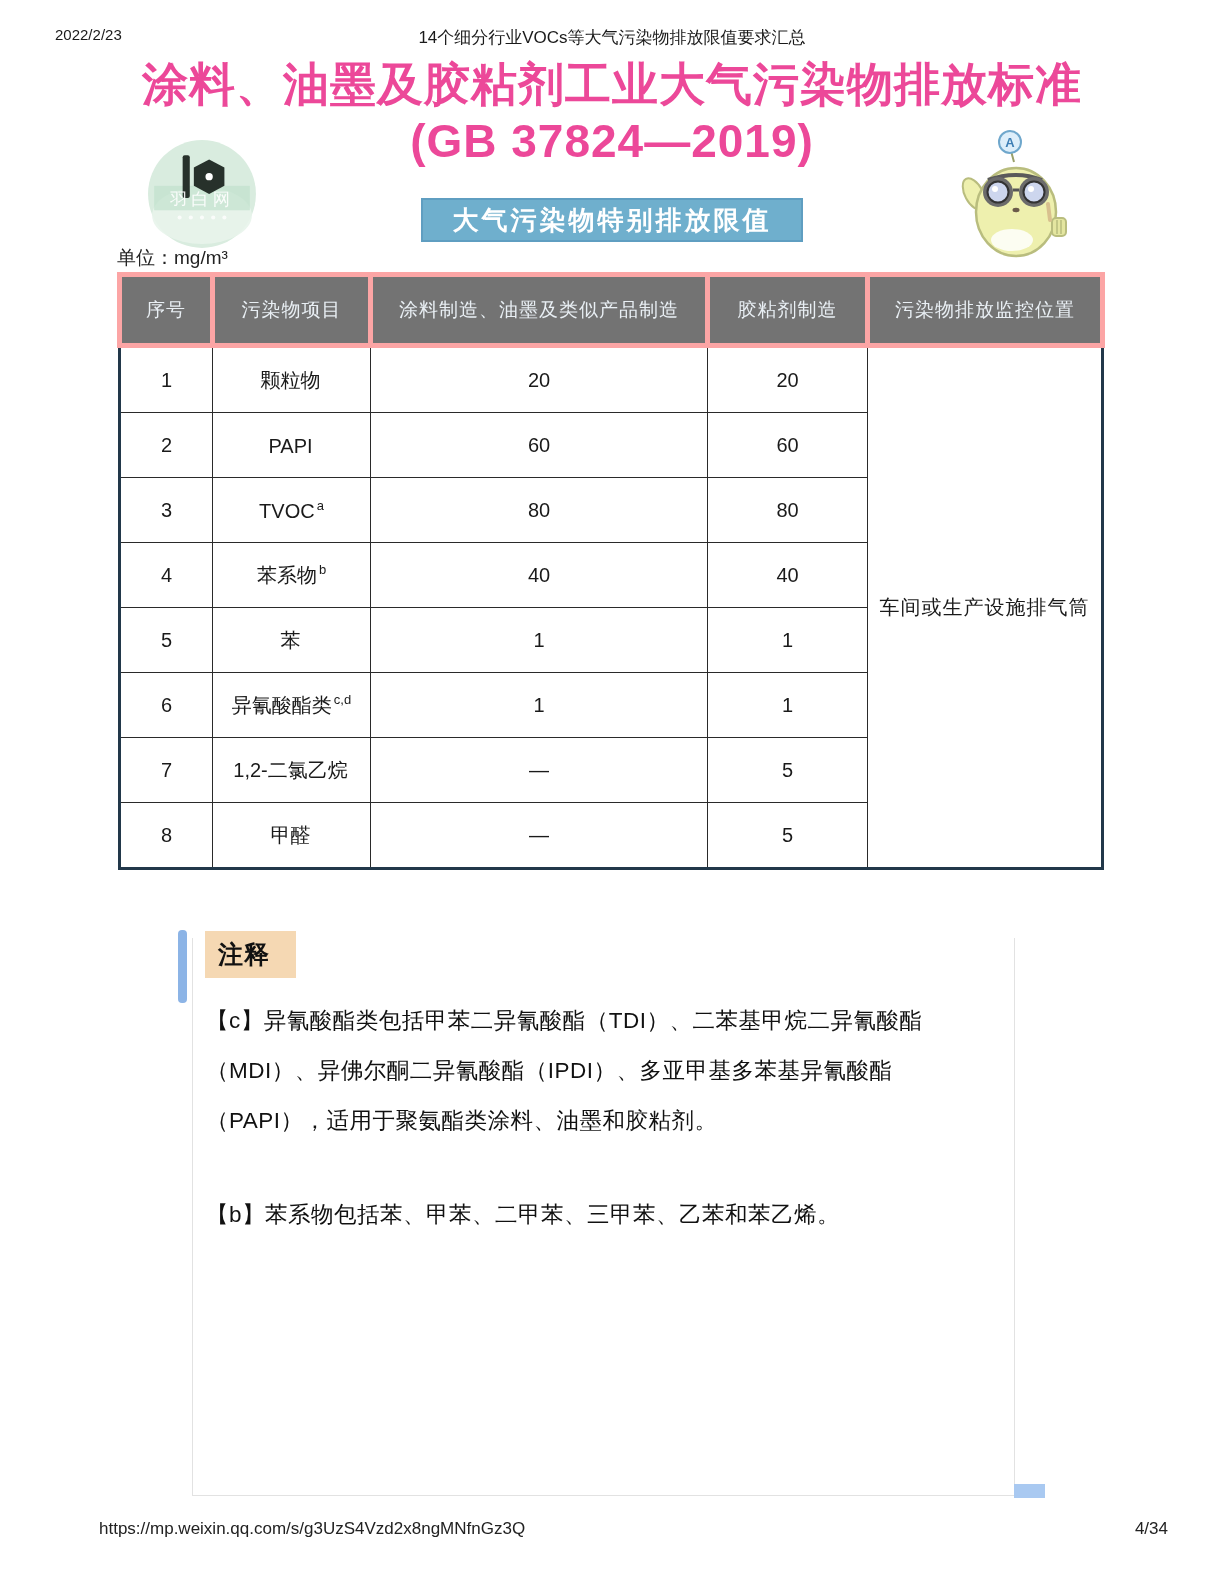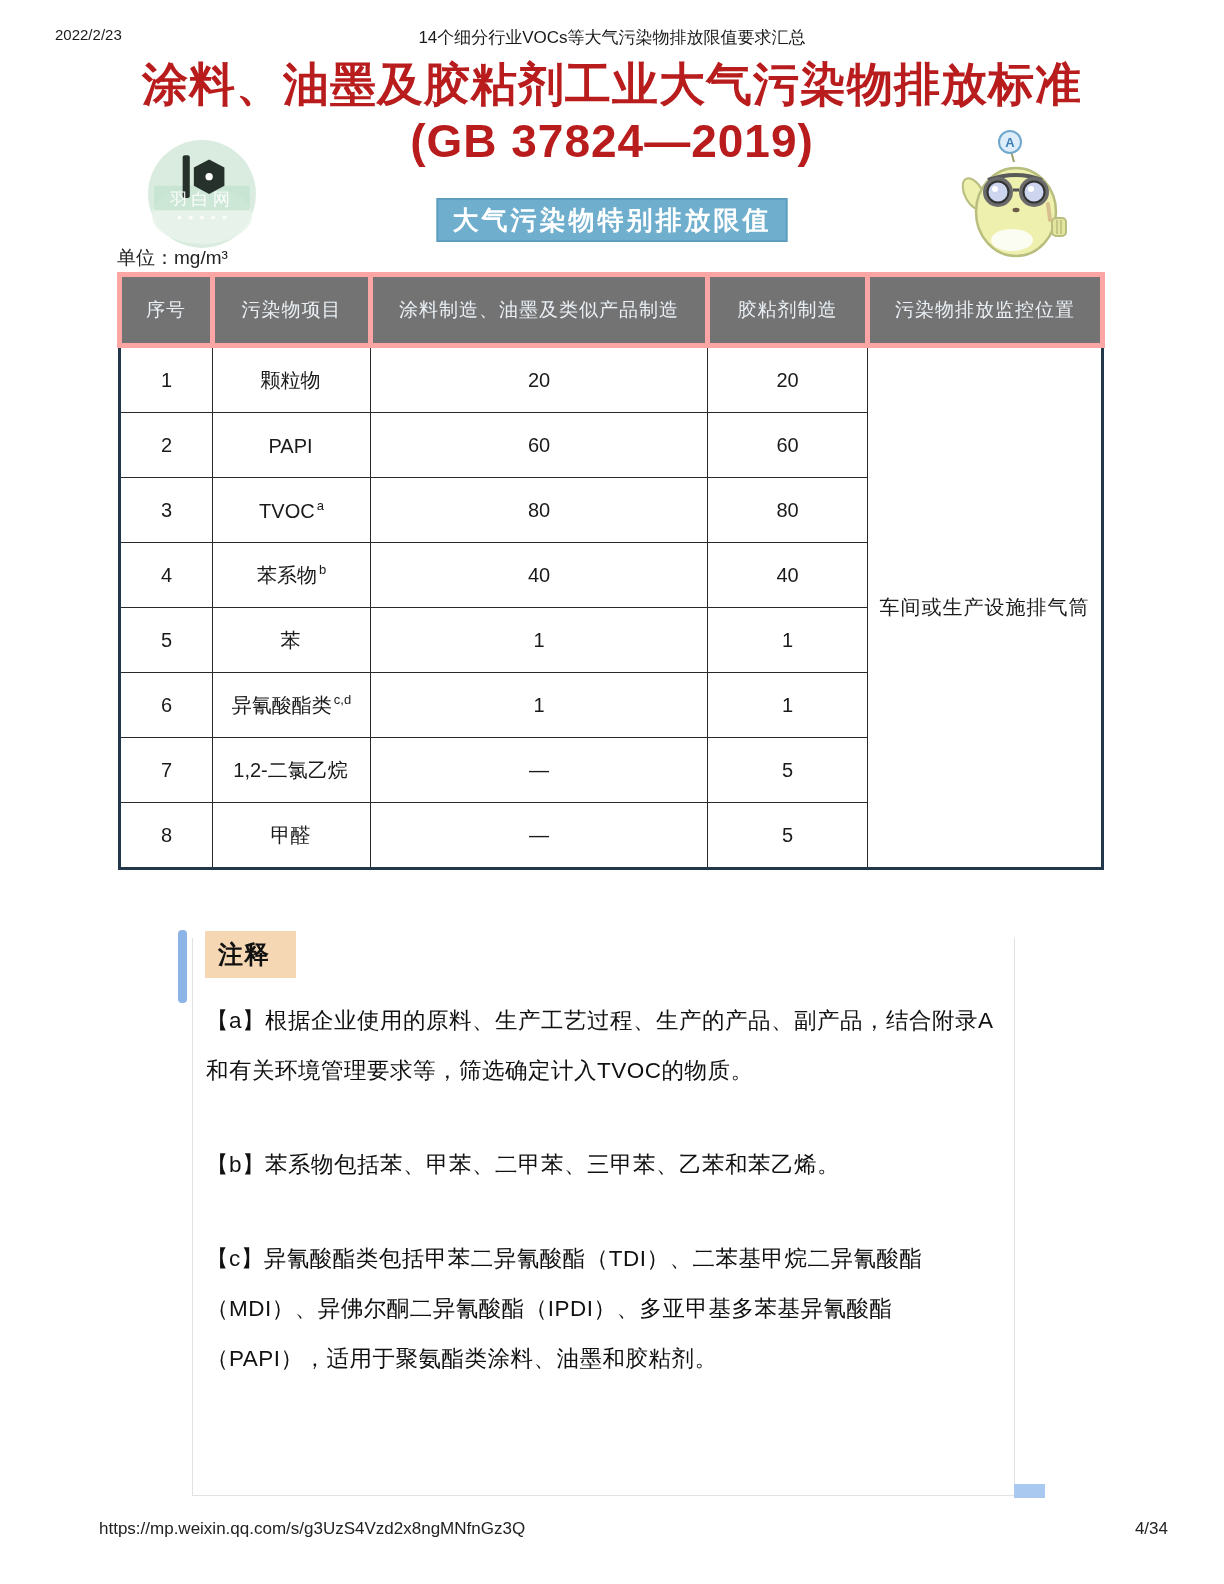--- a/index.html
+++ b/index.html
@@ -3,26 +3,26 @@
 <meta charset="utf-8">
 <style>
   html,body{margin:0;padding:0;background:#ffffff;}
   .page{position:relative;width:1224px;height:1584px;background:#ffffff;
         font-family:"Liberation Sans","DejaVu Sans",sans-serif;color:#1a1a1a;overflow:hidden;}
 
   .header-date{position:absolute;left:55px;top:26px;font-size:15px;text-align:right;}
   .header-title{position:absolute;left:0;right:0;top:26px;text-align:center;font-size:17px;}
 
   .main-title{position:absolute;left:0;right:0;top:56px;text-align:center;font-weight:bold;
-              font-size:46px;line-height:57px;letter-spacing:1px;color:#b91c1c;}
+              font-size:46px;line-height:57px;letter-spacing:1px;color:#ec4899;}
 
   .logo-left{position:absolute;left:146px;top:138px;width:112px;height:112px;}
   .mascot{position:absolute;left:958px;top:128px;width:112px;height:132px;}
 
-  .badge{position:absolute;left:50%;transform:translateX(-50%);top:198px;width:351px;height:44px;
+  .badge{position:absolute;left:50%;transform:translateX(-50%);top:198px;width:382px;height:44px;
          background:#6fafcd;border:2px solid #5f9ec1;color:#ffffff;font-size:26px;font-weight:bold;
          display:flex;align-items:center;justify-content:center;letter-spacing:3px;box-sizing:border-box;}
 
   .unit{position:absolute;top:245px;left:117px;width:983px;font-size:19px;color:#222;}
 
   .limits-table{position:absolute;left:117px;top:272px;width:983px;border-collapse:collapse;
                 table-layout:fixed;border:3px solid #22384a;}
   .limits-table th{height:64px;background:#737373;color:#e9eff4;font-size:19px;font-weight:normal;
                    border:5px solid #fca5a5;letter-spacing:1px;}
   .limits-table td{height:62px;text-align:center;vertical-align:middle;font-size:20px;
@@ -170,23 +170,22 @@
         <td>5</td>
       </tr>
     </tbody>
   </table>
 
   <div class="note-bar"></div>
   <div class="notes-box"></div>
   <div class="note-title">注释</div>
 
   <div class="notes-content">
-    <p>【a】根据企业使用的原料、生产工艺过程、生产的产品、副产品，结合附录A和有关环境管理要求等，筛选确定计入TVOC的物质。</p>
+    <p>【c】异氰酸酯类包括甲苯二异氰酸酯（TDI）、二苯基甲烷二异氰酸酯（MDI）、异佛尔酮二异氰酸酯（IPDI）、多亚甲基多苯基异氰酸酯（PAPI），适用于聚氨酯类涂料、油墨和胶粘剂。</p>
     <p>【b】苯系物包括苯、甲苯、二甲苯、三甲苯、乙苯和苯乙烯。</p>
-    <p>【c】异氰酸酯类包括甲苯二异氰酸酯（TDI）、二苯基甲烷二异氰酸酯（MDI）、异佛尔酮二异氰酸酯（IPDI）、多亚甲基多苯基异氰酸酯（PAPI），适用于聚氨酯类涂料、油墨和胶粘剂。</p>
   </div>
 
   <div class="scroll-thumb"></div>
 
   <div class="footer-url">https://mp.weixin.qq.com/s/g3UzS4Vzd2x8ngMNfnGz3Q</div>
   <div class="footer-page">4/34</div>
 
 </div>
 
 </body></html>

